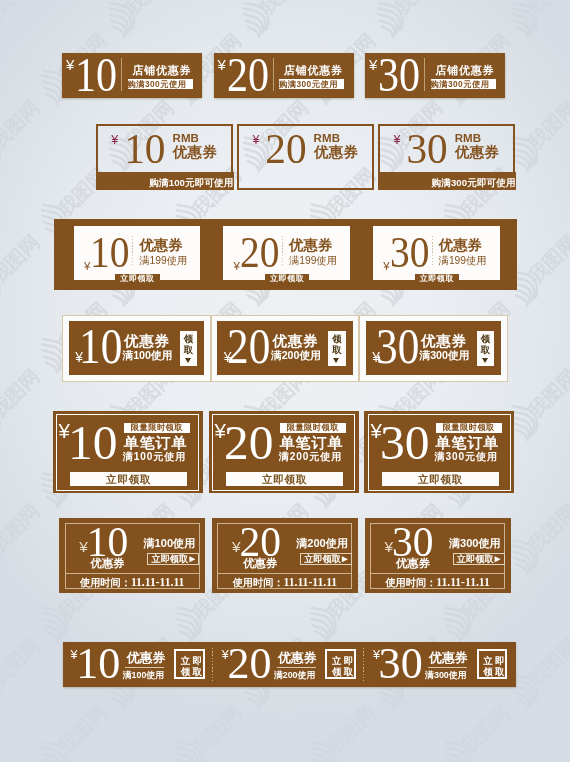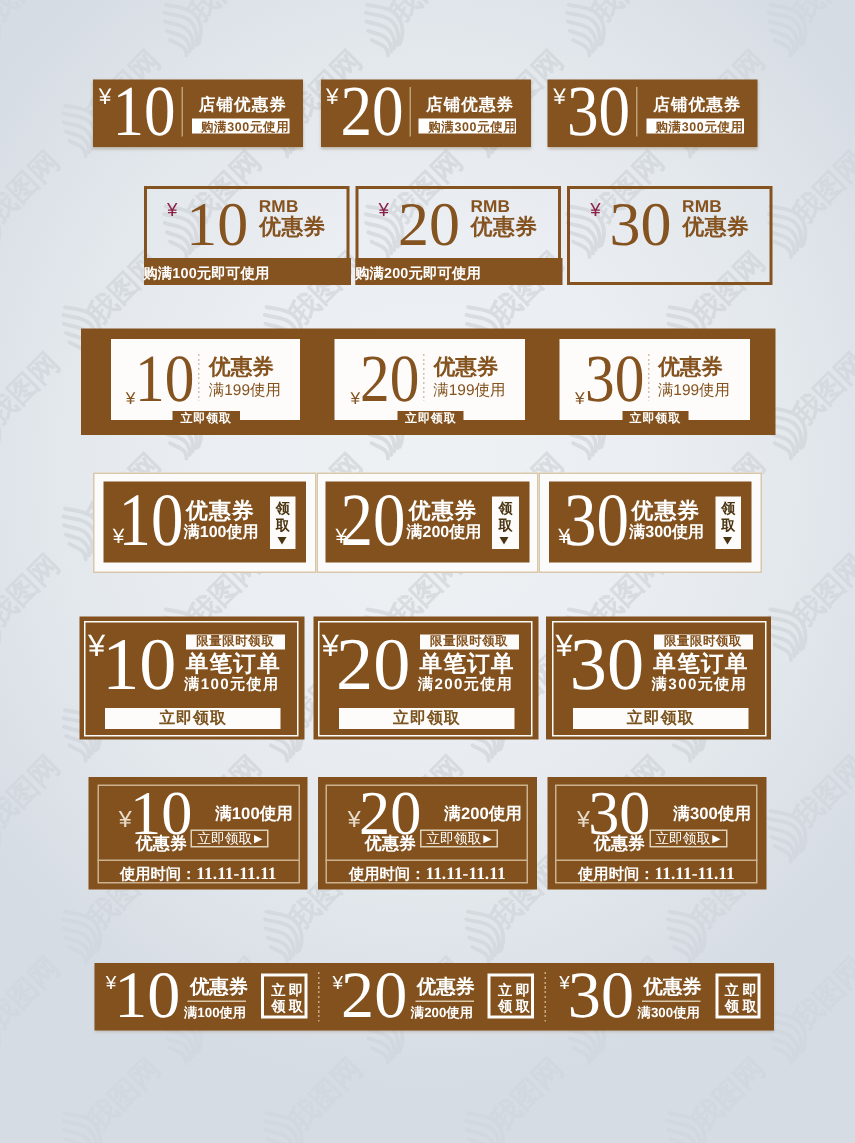--- a/index.html
+++ b/index.html
@@ -18,33 +18,33 @@
 
 .r1{top:52.5px;height:45px;width:140px;background:#855320;
     box-shadow:0 1px 2px rgba(110,80,35,.35);}
 .r1 .yen{position:absolute;left:3.9px;top:4.0px;font-size:15px;color:#fff;line-height:1;}
 .r1 .amt{position:absolute;left:13.1px;top:-1.9px;font-size:47.8px;color:#fff;line-height:48px;
          transform:scaleX(0.88);}
 .r1 .div{position:absolute;left:59.1px;top:5.9px;width:1.3px;height:33px;background:#bda073;}
 .r1 .ttl{position:absolute;left:70.5px;top:12.5px;font-size:11px;
          font-weight:bold;color:#fff;letter-spacing:0.75px;line-height:11px;}
 .r1 .cond{position:absolute;left:65.5px;top:26.7px;width:65.4px;height:9.5px;background:#fff;
-          color:#855320;font-size:8.3px;font-weight:bold;line-height:10.2px;text-align:right;
+          color:#855320;font-size:8.3px;font-weight:bold;line-height:10.2px;text-align:left;
           letter-spacing:0.45px;overflow:hidden;}
 
 
 .r2{top:124px;height:65.5px;width:137px;border:2.5px solid #855320;background:transparent;}
 .r2 .yen{position:absolute;left:13.3px;top:7.8px;font-size:12.5px;color:#8c2148;line-height:1;}
 .r2 .amt{position:absolute;left:26.2px;top:3.4px;font-size:41.3px;color:#855320;line-height:41px;}
 .r2 .rmb{position:absolute;left:74.5px;top:7.3px;font-size:11.5px;color:#855320;font-weight:bold;
          letter-spacing:0.1px;line-height:11px;}
 .r2 .yhq{position:absolute;left:74.8px;top:19.1px;font-size:14.5px;color:#855320;font-weight:bold;
          letter-spacing:0.3px;line-height:14px;}
 .r2 .foot{position:absolute;left:-2.5px;right:-2.5px;bottom:-2.5px;height:18.1px;background:#855320;color:#fff;
-          font-size:9.6px;font-weight:bold;line-height:21.5px;text-align:left;letter-spacing:0.1px;}
+          font-size:9.6px;font-weight:bold;line-height:21.5px;text-align:right;letter-spacing:0.1px;}
 
 
 #band3{position:absolute;left:53.9px;top:219.2px;width:463px;height:71.1px;background:#82511d;}
 .r3{top:226px;height:54px;width:126.5px;background:#fdfcfa;overflow:visible;}
 .r3 .yen{position:absolute;left:10.3px;top:34.5px;font-size:11.5px;color:#855320;line-height:1;}
 .r3 .amt{position:absolute;left:16.5px;top:4.4px;font-size:44.9px;color:#855320;line-height:45px;
          transform:scaleX(0.88);}
 .r3 .dots{position:absolute;left:58.6px;top:10.2px;width:1px;height:31.3px;
           background:repeating-linear-gradient(to bottom,#cfc3ad 0 1.4px,transparent 1.4px 3.1px);}
 .r3 .ttl{position:absolute;left:65.8px;top:12.3px;font-size:14.4px;color:#855320;font-weight:bold;letter-spacing:0px;line-height:14px;}
@@ -84,22 +84,22 @@
          color:#7b5420;font-size:10.6px;font-weight:bold;line-height:14.0px;text-align:center;
          letter-spacing:0.7px;overflow:hidden;}
 
 
 .r6{top:518.4px;height:74.2px;width:146px;background:#82511d;}
 .r6 .ring{position:absolute;left:5.6px;top:4.9px;right:5.6px;bottom:3.9px;border:1px solid #cbb392;}
 .r6 .yen{position:absolute;left:20.0px;top:20.6px;font-size:15.5px;color:#e8ddcb;line-height:1;}
 .r6 .amt{position:absolute;left:27.5px;top:4.0px;font-size:41.5px;color:#fff;line-height:40px;}
 .r6 .ttl{position:absolute;left:31.3px;top:40.1px;font-size:11.3px;color:#fff;font-weight:bold;line-height:11px;letter-spacing:0.1px;}
 .r6 .cond{position:absolute;left:84.3px;top:19.6px;font-size:11.1px;color:#fff;font-weight:bold;line-height:11px;letter-spacing:0px;}
-.r6 .btn{position:absolute;left:68px;top:34.7px;width:52px;height:12.1px;border:1px solid #e0d2b8;
-         color:#fff;font-size:9.2px;font-weight:normal;line-height:11.8px;text-align:center;letter-spacing:0px;
+.r6 .btn{position:absolute;left:88px;top:34.7px;width:52px;height:12.1px;border:1px solid #e0d2b8;
+         color:#fff;font-size:9.2px;font-weight:bold;line-height:11.8px;text-align:center;letter-spacing:0px;
          box-sizing:border-box;overflow:hidden;white-space:nowrap;}
 .r6 .btn .ar{font-size:7.2px;position:relative;top:-0.6px;margin-left:1.2px;letter-spacing:0;}
 .r6 .sep{position:absolute;left:5.6px;right:5.6px;top:54.2px;height:1px;background:#cbb392;}
 .r6 .per{position:absolute;left:0;right:0;top:59.0px;text-align:center;font-size:10.2px;color:#fff;
          font-weight:bold;line-height:11px;letter-spacing:0px;white-space:nowrap;}
 .r6 .per .dt{font-family:"Liberation Serif",serif;font-size:11.6px;font-weight:bold;letter-spacing:0px;}
 
 
 #band7{position:absolute;left:62.7px;top:642.3px;width:453.3px;height:44.4px;background:#82511d;
        box-shadow:0 1px 2px rgba(110,80,35,.3);}
@@ -744,27 +744,27 @@
   <span class="amt">10</span>
   <span class="rmb">RMB</span>
   <span class="yhq">优惠券</span>
   <span class="foot">购满100元即可使用</span>
 </div>
 <div class="cp r2" style="left:237.1px">
   <span class="yen">¥</span>
   <span class="amt">20</span>
   <span class="rmb">RMB</span>
   <span class="yhq">优惠券</span>
-  <span class="foot">购满200元即可使用</span>
 </div>
 <div class="cp r2" style="left:378.2px">
   <span class="yen">¥</span>
   <span class="amt">30</span>
   <span class="rmb">RMB</span>
   <span class="yhq">优惠券</span>
+  <span class="foot">购满300元即可使用</span>
 </div>
 
 <div id="band3"></div>
 <div class="cp r3" style="left:73.6px">
   <span class="yen">¥</span>
   <span class="amt">10</span>
   <span class="dots"></span>
   <span class="ttl">优惠券</span>
   <span class="cond">满199使用</span>
 </div>

